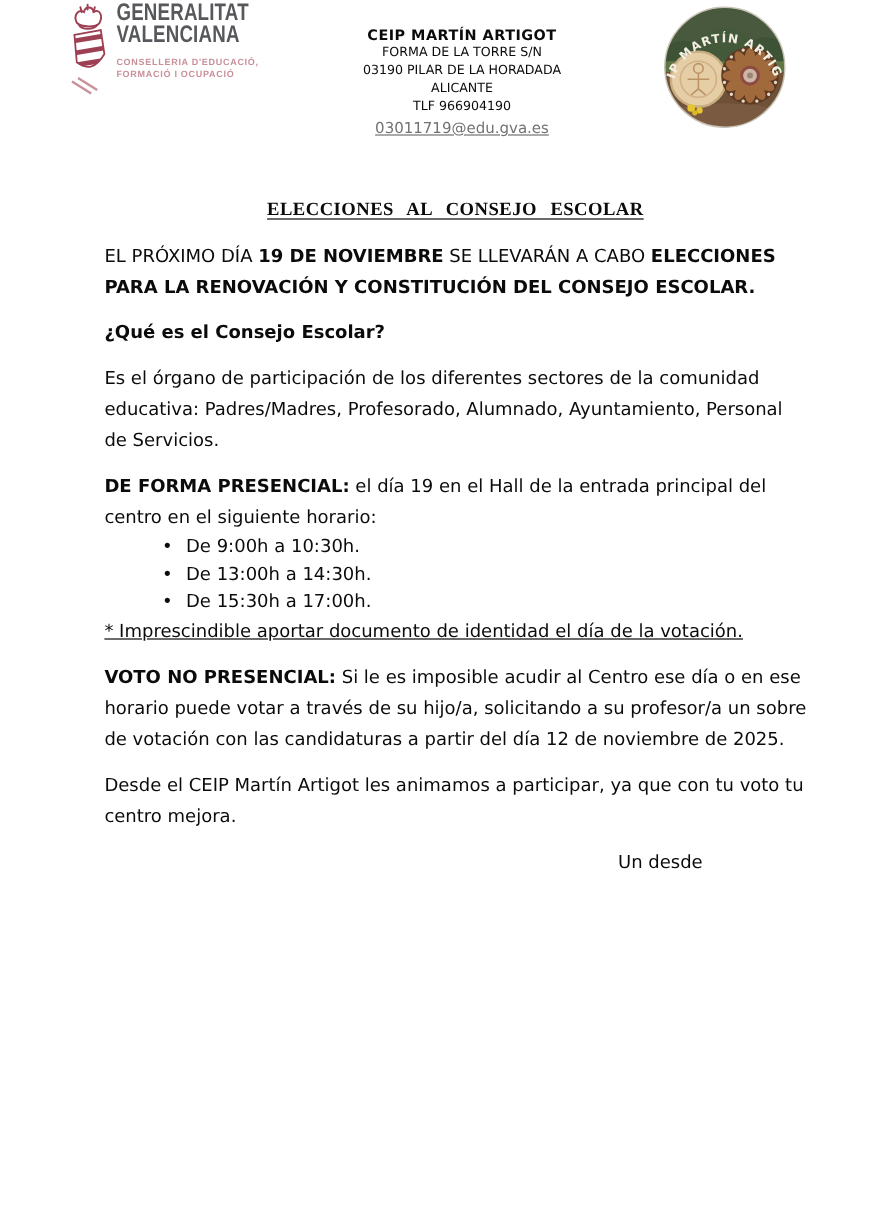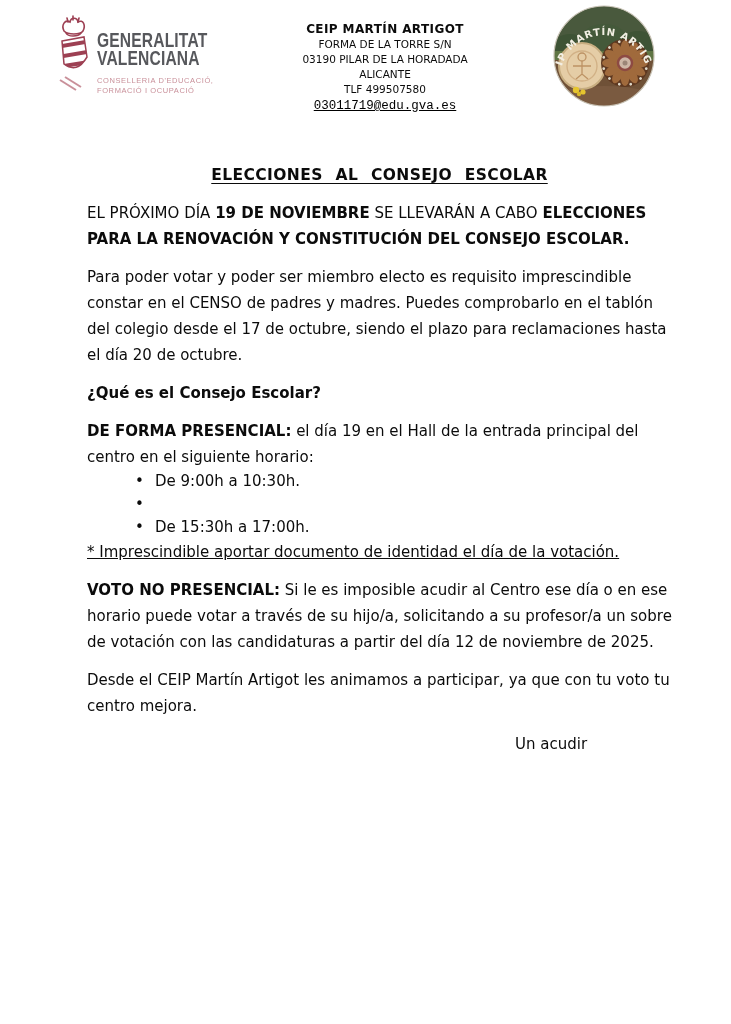--- a/index.html
+++ b/index.html
@@ -10,40 +10,40 @@
     background: #ffffff;
     font-family: "DejaVu Sans", sans-serif;
     color: #0b0b0b;
     overflow: hidden;
   }
 
   
   .gen-logo {
     position: absolute;
     left: 56px;
-    top: 14px;
+    top: 2px;
     display: flex;
     gap: 7px;
-    align-items: flex-end;
+    align-items: flex-start;
   }
   .gv-wordmark {
     font-family: "Liberation Sans", sans-serif;
     font-weight: bold;
     font-size: 20px;
     line-height: 18px;
     letter-spacing: 0.2px;
     color: #57585c;
     transform: scaleX(0.78);
     transform-origin: left top;
     white-space: nowrap;
   }
   .gv-dept {
     margin-top: 9px;
     font-family: "Liberation Sans", sans-serif;
-    font-weight: normal;
+    font-weight: bold;
     font-size: 7.5px;
     line-height: 10px;
     letter-spacing: 0.6px;
     color: #c9909a;
     white-space: nowrap;
   }
 
   .school-info {
     position: absolute;
     left: 385px;
@@ -56,44 +56,44 @@
   }
   .school-info .school-name {
     font-weight: bold;
     font-size: 12px;
     letter-spacing: 0.4px;
   }
   .school-info .email {
     display: inline-block;
     margin-top: 2px;
     font-size: 12.5px;
-    color: #000000;
+    color: #737373;
     text-decoration: underline;
     cursor: pointer;
-    font-family: Liberation Mono, monospace;
   }
 
   .badge { position: absolute; left: 552px; top: 4px; width: 104px; height: 104px; }
 
   
   .content {
     position: absolute;
     left: 87px;
     top: 162px;
     width: 585px;
     font-size: 15px;
     line-height: 26px;
   }
   .content p { margin: 0 0 12px 0; }
   .title {
     text-align: center;
     font-weight: bold;
     font-size: 15.5px;
     letter-spacing: 0.4px;
     word-spacing: 7px;
+    font-family: Liberation Serif, serif;
   }
   .title .u { text-decoration: underline; text-underline-offset: 3px; }
   b { font-weight: bold; }
   .bullets { margin: 0; }
   .bullet-row { display: flex; line-height: 23px; }
   .bullet-row .dot { width: 20px; margin-left: 48px; text-align: left; }
   .note { margin: 0 0 12px 0; text-decoration: underline; }
   .signoff { margin-left: 428px; line-height: 26px; }
 </style>
 </head>
@@ -137,21 +137,21 @@
         <div>FORMACIÓ I OCUPACIÓ</div>
       </div>
     </div>
   </div>
 
   <div class="school-info">
     <div class="school-name">CEIP MARTÍN ARTIGOT</div>
     <div>FORMA DE LA TORRE S/N</div>
     <div>03190 PILAR DE LA HORADADA</div>
     <div>ALICANTE</div>
-    <div>TLF 499507580</div>
+    <div>TLF 966904190</div>
     <span class="email">03011719@edu.gva.es</span>
   </div>
 
   <div class="badge">
     <svg width="104" height="104" viewBox="0 0 104 104">
       <defs>
         <clipPath id="badge-clip">
             <circle cx="52" cy="52" r="50"></circle>
           </clipPath>
         <path id="badge-arc" d="M 10,62 A 44,44 0 0 1 94,62" fill="none"></path>
@@ -216,46 +216,47 @@
   </div>
 
   <div class="content">
 
     <p class="title"><span class="u">ELECCIONES AL CONSEJO ESCOLAR</span></p>
 
 
     <p><span>EL PRÓXIMO DÍA </span><b>19 DE NOVIEMBRE</b><span> SE LLEVARÁN A CABO </span><b>ELECCIONES PARA LA RENOVACIÓN Y CONSTITUCIÓN DEL CONSEJO ESCOLAR</b><b>.</b></p>
 
 
-    <p>Para poder votar y poder ser miembro electo es requisito imprescindible constar en el CENSO de padres y madres. Puedes comprobarlo en el tablón del colegio desde el 17 de octubre, siendo el plazo para reclamaciones hasta el día 20 de octubre.</p>
 
     <p><b>¿Qué es el Consejo Escolar?</b></p>
 
+    <p>Es el órgano de participación de los diferentes sectores de la comunidad educativa: Padres/Madres, Profesorado, Alumnado, Ayuntamiento, Personal de Servicios.</p>
 
 
     <p style="margin-bottom:0"><b>DE FORMA PRESENCIAL:</b><span> el día 19 en el Hall de la entrada principal del centro en el siguiente horario:</span></p>
 
     <div class="bullets">
       <div class="bullet-row">
         <span class="dot">•</span>
         <span>De 9:00h a 10:30h.</span>
       </div>
       <div class="bullet-row">
         <span class="dot">•</span>
+        <span>De 13:00h a 14:30h.</span>
       </div>
       <div class="bullet-row">
         <span class="dot">•</span>
         <span>De 15:30h a 17:00h.</span>
       </div>
     </div>
 
     <p class="note">* Imprescindible aportar documento de identidad el día de la votación.</p>
 
     <p><b>VOTO NO PRESENCIAL:</b><span> Si le es imposible acudir al Centro ese día o en ese horario puede votar a través de su hijo/a, solicitando a su profesor/a un sobre de votación con las candidaturas a partir del día 12 de noviembre de 2025.</span></p>
 
     <p>Desde el CEIP Martín Artigot les animamos a participar, ya que con tu voto tu centro mejora.</p>
 
     <div class="signoff">
-      <div>Un acudir</div>
+      <div>Un desde</div>
     </div>
 
   </div>
 </div>
 
 </body></html>

